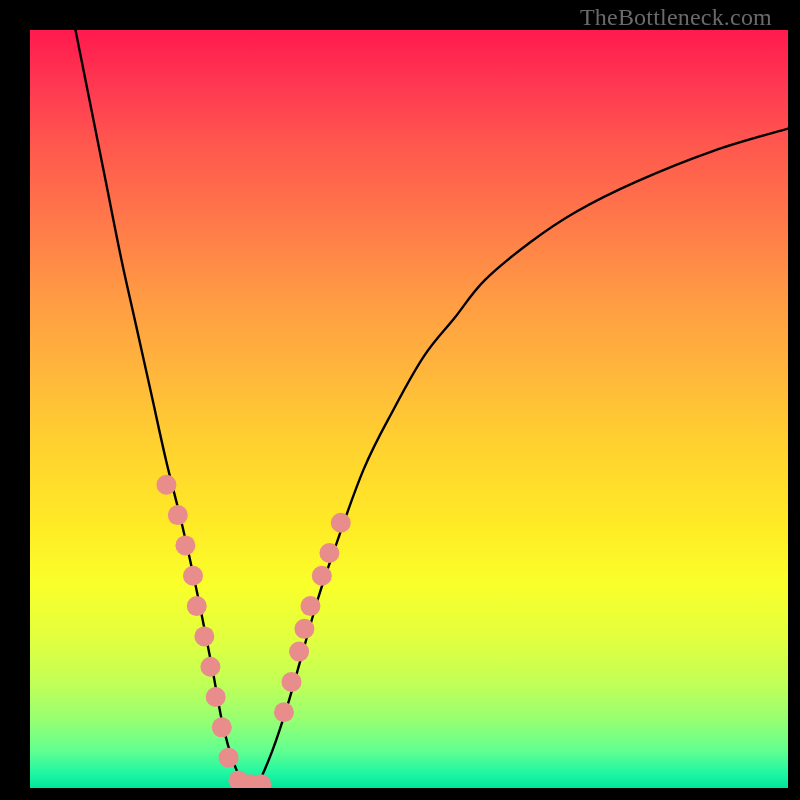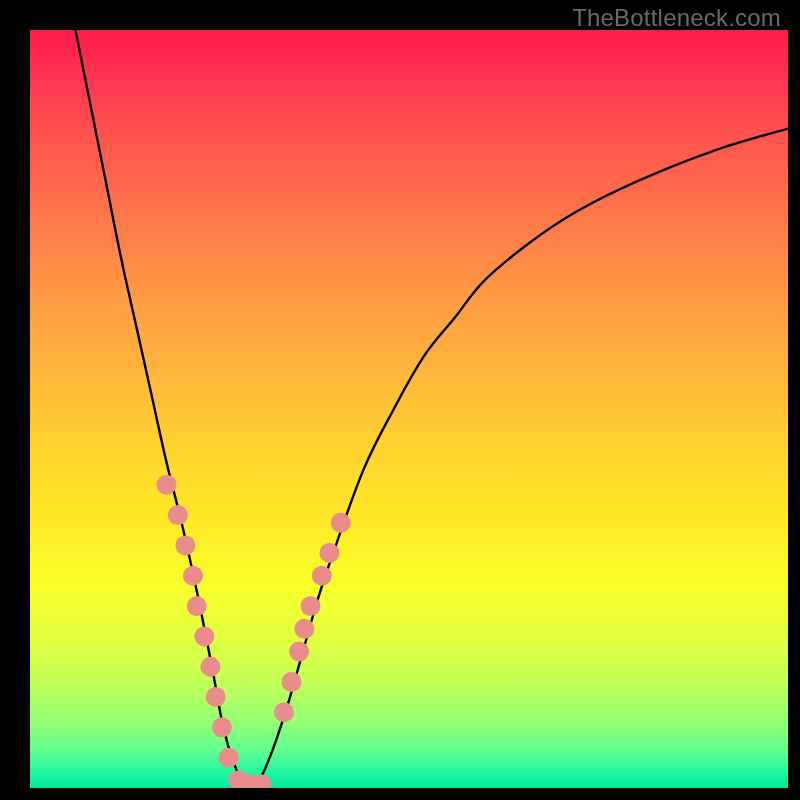--- a/index.html
+++ b/index.html
@@ -55,25 +55,26 @@
     position: absolute;
     left: 0;
     top: 0;
     width: 758px;
     height: 758px;
     overflow: visible;
   }
   .watermark {
     position: absolute;
     top: 4px;
-    right: 19px;
+    right: 28px;
     color: #6a6a6a;
     font-size: 24px;
     font-weight: 500;
     letter-spacing: 0.2px;
+    font-family: Liberation Serif, serif;
   }
 </style>
 </head>
 <body>
 
 <div class="frame">
   <div class="plot-area">
     <div class="gradient"></div>
     <svg class="curve-layer" viewBox="0 0 758 758" preserveAspectRatio="none">
       <g id="curve-group">

